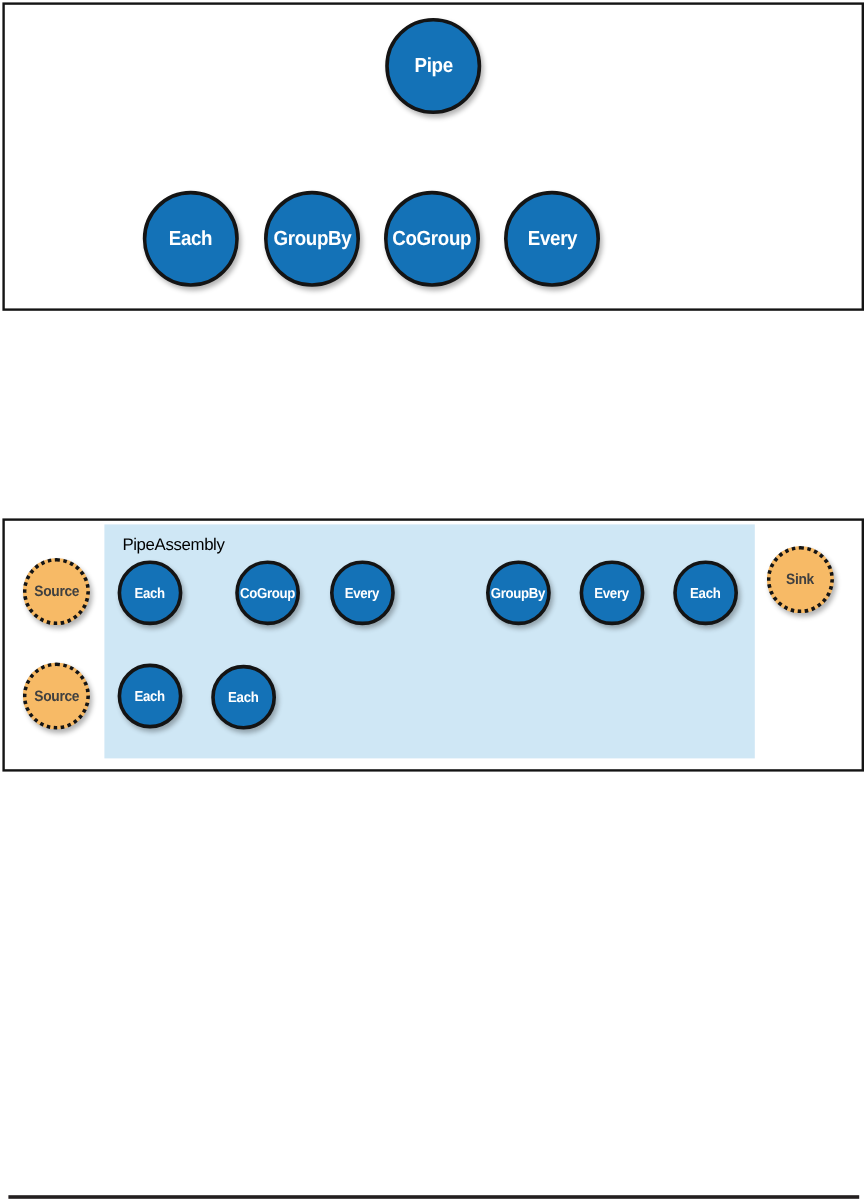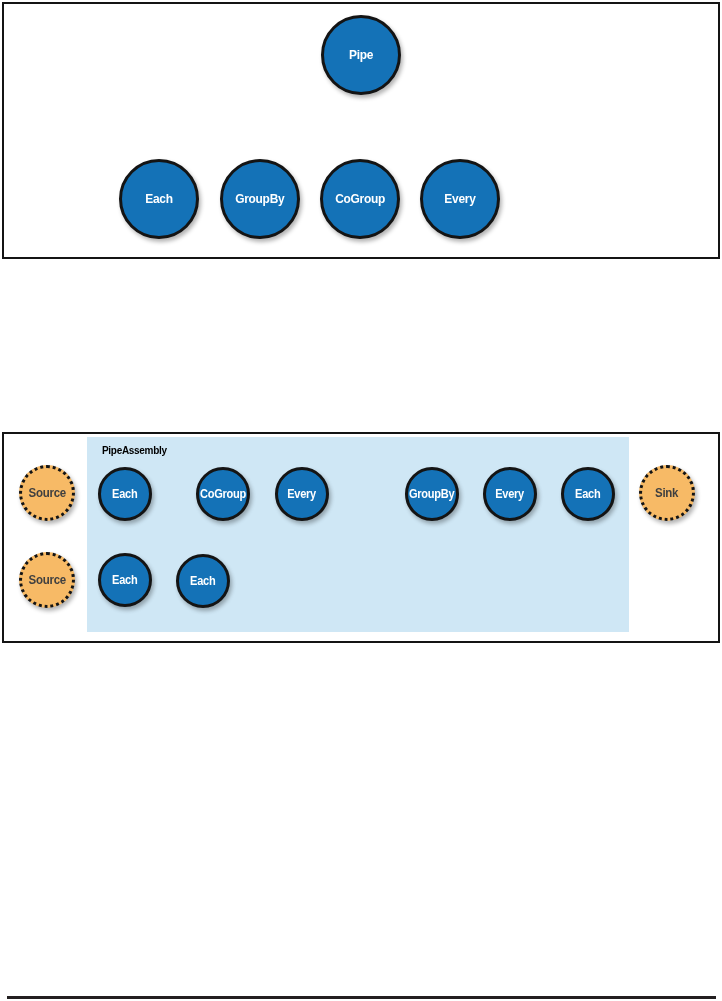--- a/index.html
+++ b/index.html
@@ -19,29 +19,29 @@
   #fig2-frame{left:2px;top:432px;width:718px;height:211px;}
 
   #edge-layer{position:absolute;left:0;top:0;width:722px;height:1001px;pointer-events:none;}
 
   .node{position:absolute;border-radius:50%;display:flex;align-items:center;justify-content:center;
     text-align:center;font-weight:bold;line-height:1.02;
     box-shadow:2px 3px 4px rgba(0,0,0,0.30);}
   .blue{background:var(--node-blue);border:3px solid var(--node-border);color:#fff;}
   .endpoint{background:var(--node-orange);border:3px dotted var(--node-border);color:#404040;}
 
-  .big{width:80px;height:80px;font-size:13px;letter-spacing:-0.3px;padding:2px;}
+  .big{width:80px;height:80px;font-size:17px;letter-spacing:-0.3px;padding:2px;}
   .small{width:54px;height:54px;font-size:12px;letter-spacing:-0.3px;}
   .endpoint.small{width:56px;height:56px;font-size:12.5px;}
 
   .nlabel{display:inline-block;transform:scaleX(0.92);}
 
   #assembly-rect{position:absolute;left:85px;top:437px;width:542px;height:195px;
     background:var(--assembly-bg);}
-  #assembly-label{position:absolute;left:15px;top:8px;font-size:10px;font-weight:bold;
+  #assembly-label{position:absolute;left:15px;top:8px;font-size:14px;font-weight:normal;
     color:#000;letter-spacing:-0.3px;}
 
   #bottom-rule{position:absolute;left:7px;top:996px;width:709px;height:3px;
     background:var(--rule-color);}
 </style>
 </head>
 <body>
 
 <div id="page">
 
@@ -113,21 +113,21 @@
   </div>
   <div class="node blue small" style="left:405px;top:467px;">
     <span class="nlabel">GroupBy</span>
   </div>
   <div class="node blue small" style="left:483px;top:467px;">
     <span class="nlabel">Every</span>
   </div>
   <div class="node blue small" style="left:561px;top:467px;">
     <span class="nlabel">Each</span>
   </div>
-  <div class="node endpoint small" style="left:639px;top:465px;">
+  <div class="node endpoint small" style="left:639px;top:455px;">
     <span class="nlabel">Sink</span>
   </div>
   <div class="node endpoint small" style="left:19px;top:552px;">
     <span class="nlabel">Source</span>
   </div>
   <div class="node blue small" style="left:98px;top:553px;">
     <span class="nlabel">Each</span>
   </div>
   <div class="node blue small" style="left:176px;top:554px;">
     <span class="nlabel">Each</span>

